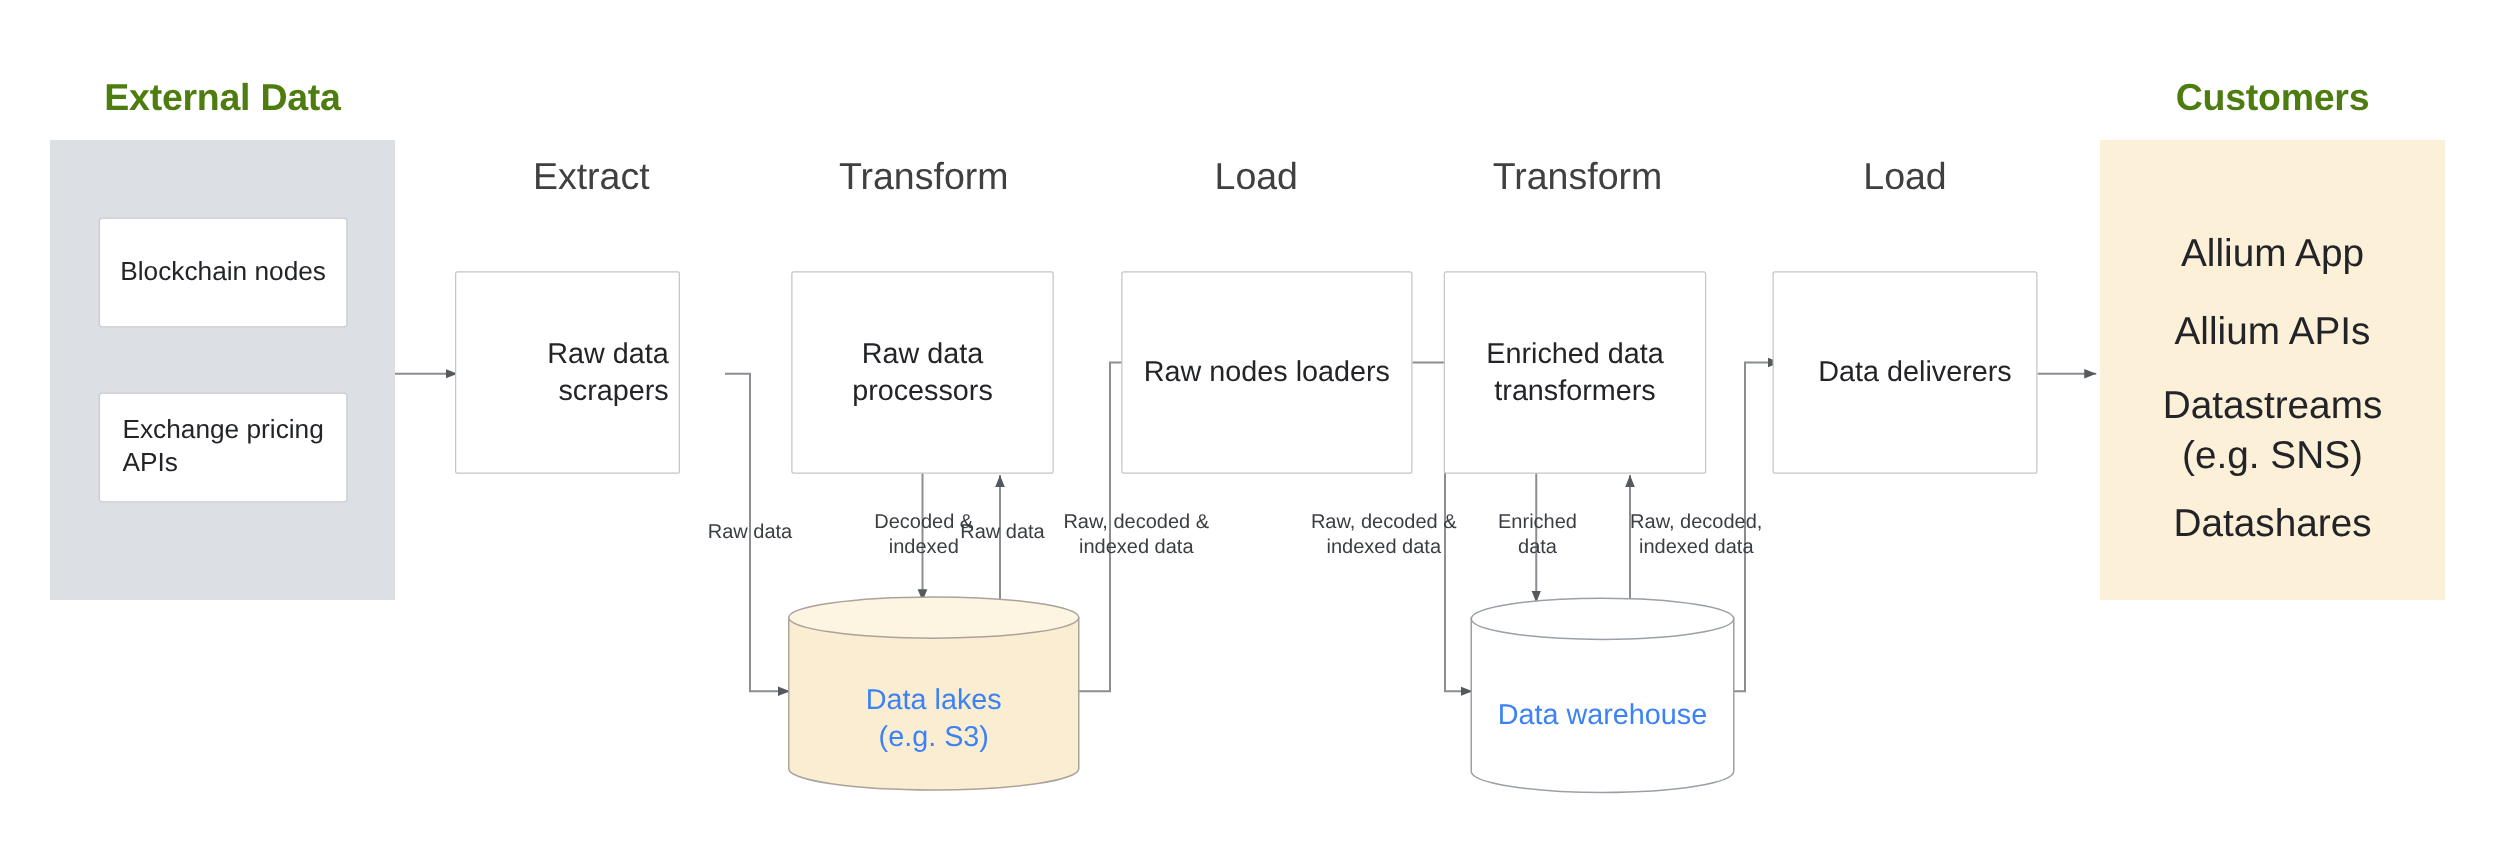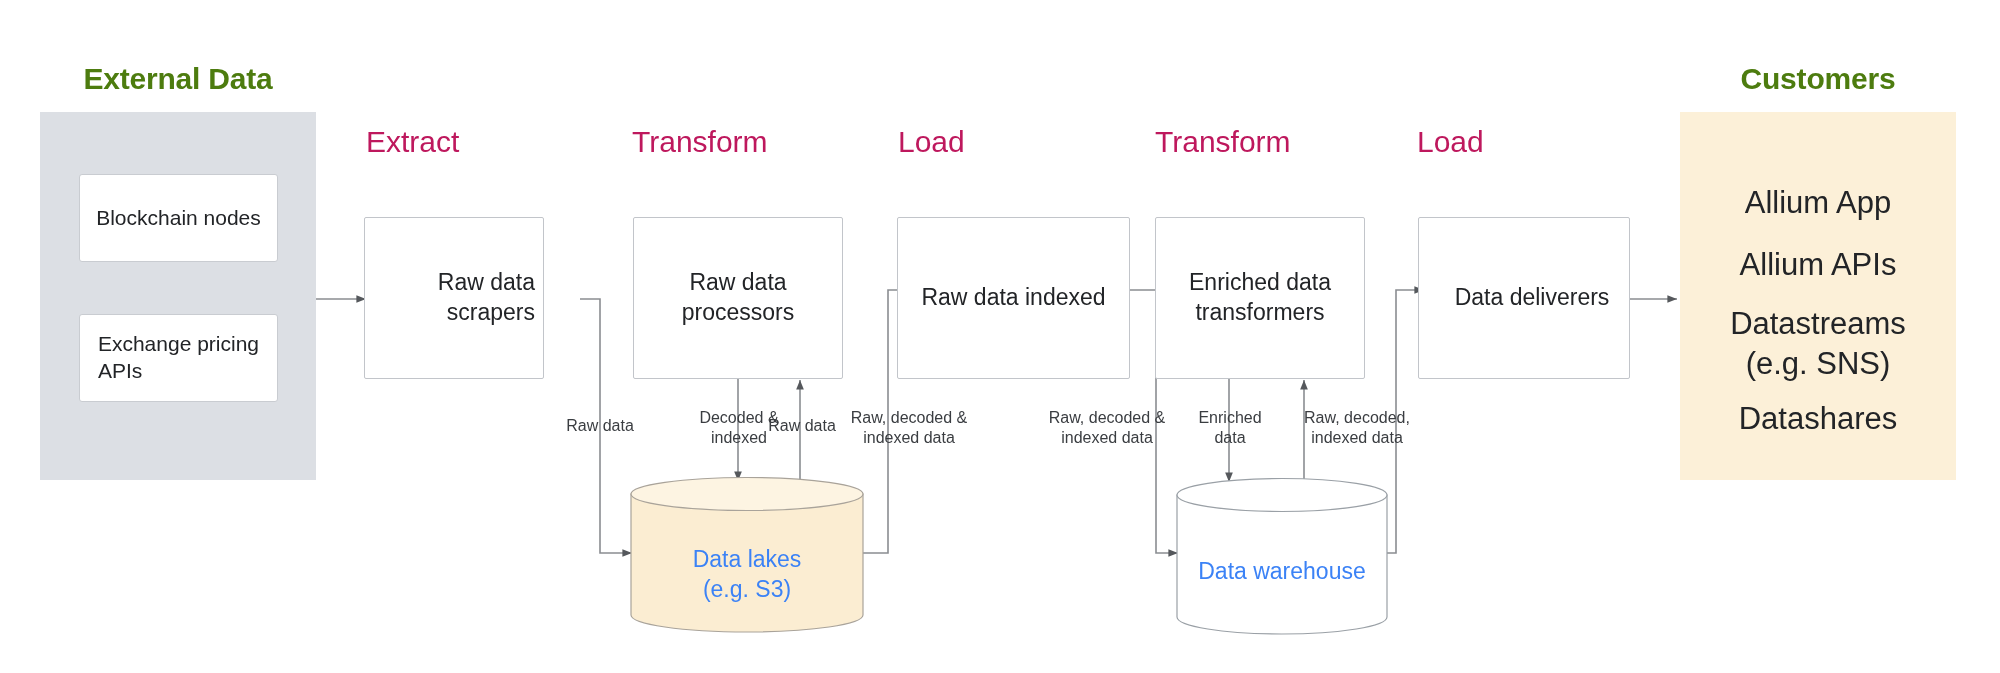--- a/index.html
+++ b/index.html
@@ -61,22 +61,22 @@
     text-align: center;
     font-size: 23px;
     line-height: 1.3;
     color: #222427;
     padding: 4px 8px;
   }
 
   
   .stage-label {
     font-size: 30px;
-    color: #be185d;
-    text-align: left;
+    color: #404040;
+    text-align: center;
     white-space: nowrap;
   }
 
   
   .cust-item {
     font-size: 31px;
     line-height: 1.28;
     color: #222427;
     text-align: center;
     white-space: pre-line;
@@ -160,21 +160,21 @@
   <div class="abs proc-box" style="left:364px; top:217px; width:180px; height:162px;text-align:right;">
     <span style="white-space:pre-line;">Raw data scrapers</span>
   </div>
 
   <div class="abs proc-box" style="left:633px; top:217px; width:210px; height:162px;">
     <span style="white-space:pre-line;">Raw data
 processors</span>
   </div>
 
   <div class="abs proc-box" style="left:897px; top:217px; width:233px; height:162px;">
-    <span style="white-space:pre-line;">Raw data indexed</span>
+    <span style="white-space:pre-line;">Raw nodes loaders</span>
   </div>
 
   <div class="abs proc-box" style="left:1155px; top:217px; width:210px; height:162px;">
     <span style="white-space:pre-line;">Enriched data
 transformers</span>
   </div>
 
   <div class="abs proc-box" style="left:1418px; top:217px; width:212px; height:162px;padding-left:24px;">
     <span style="white-space:pre-line;">Data deliverers</span>
   </div>

